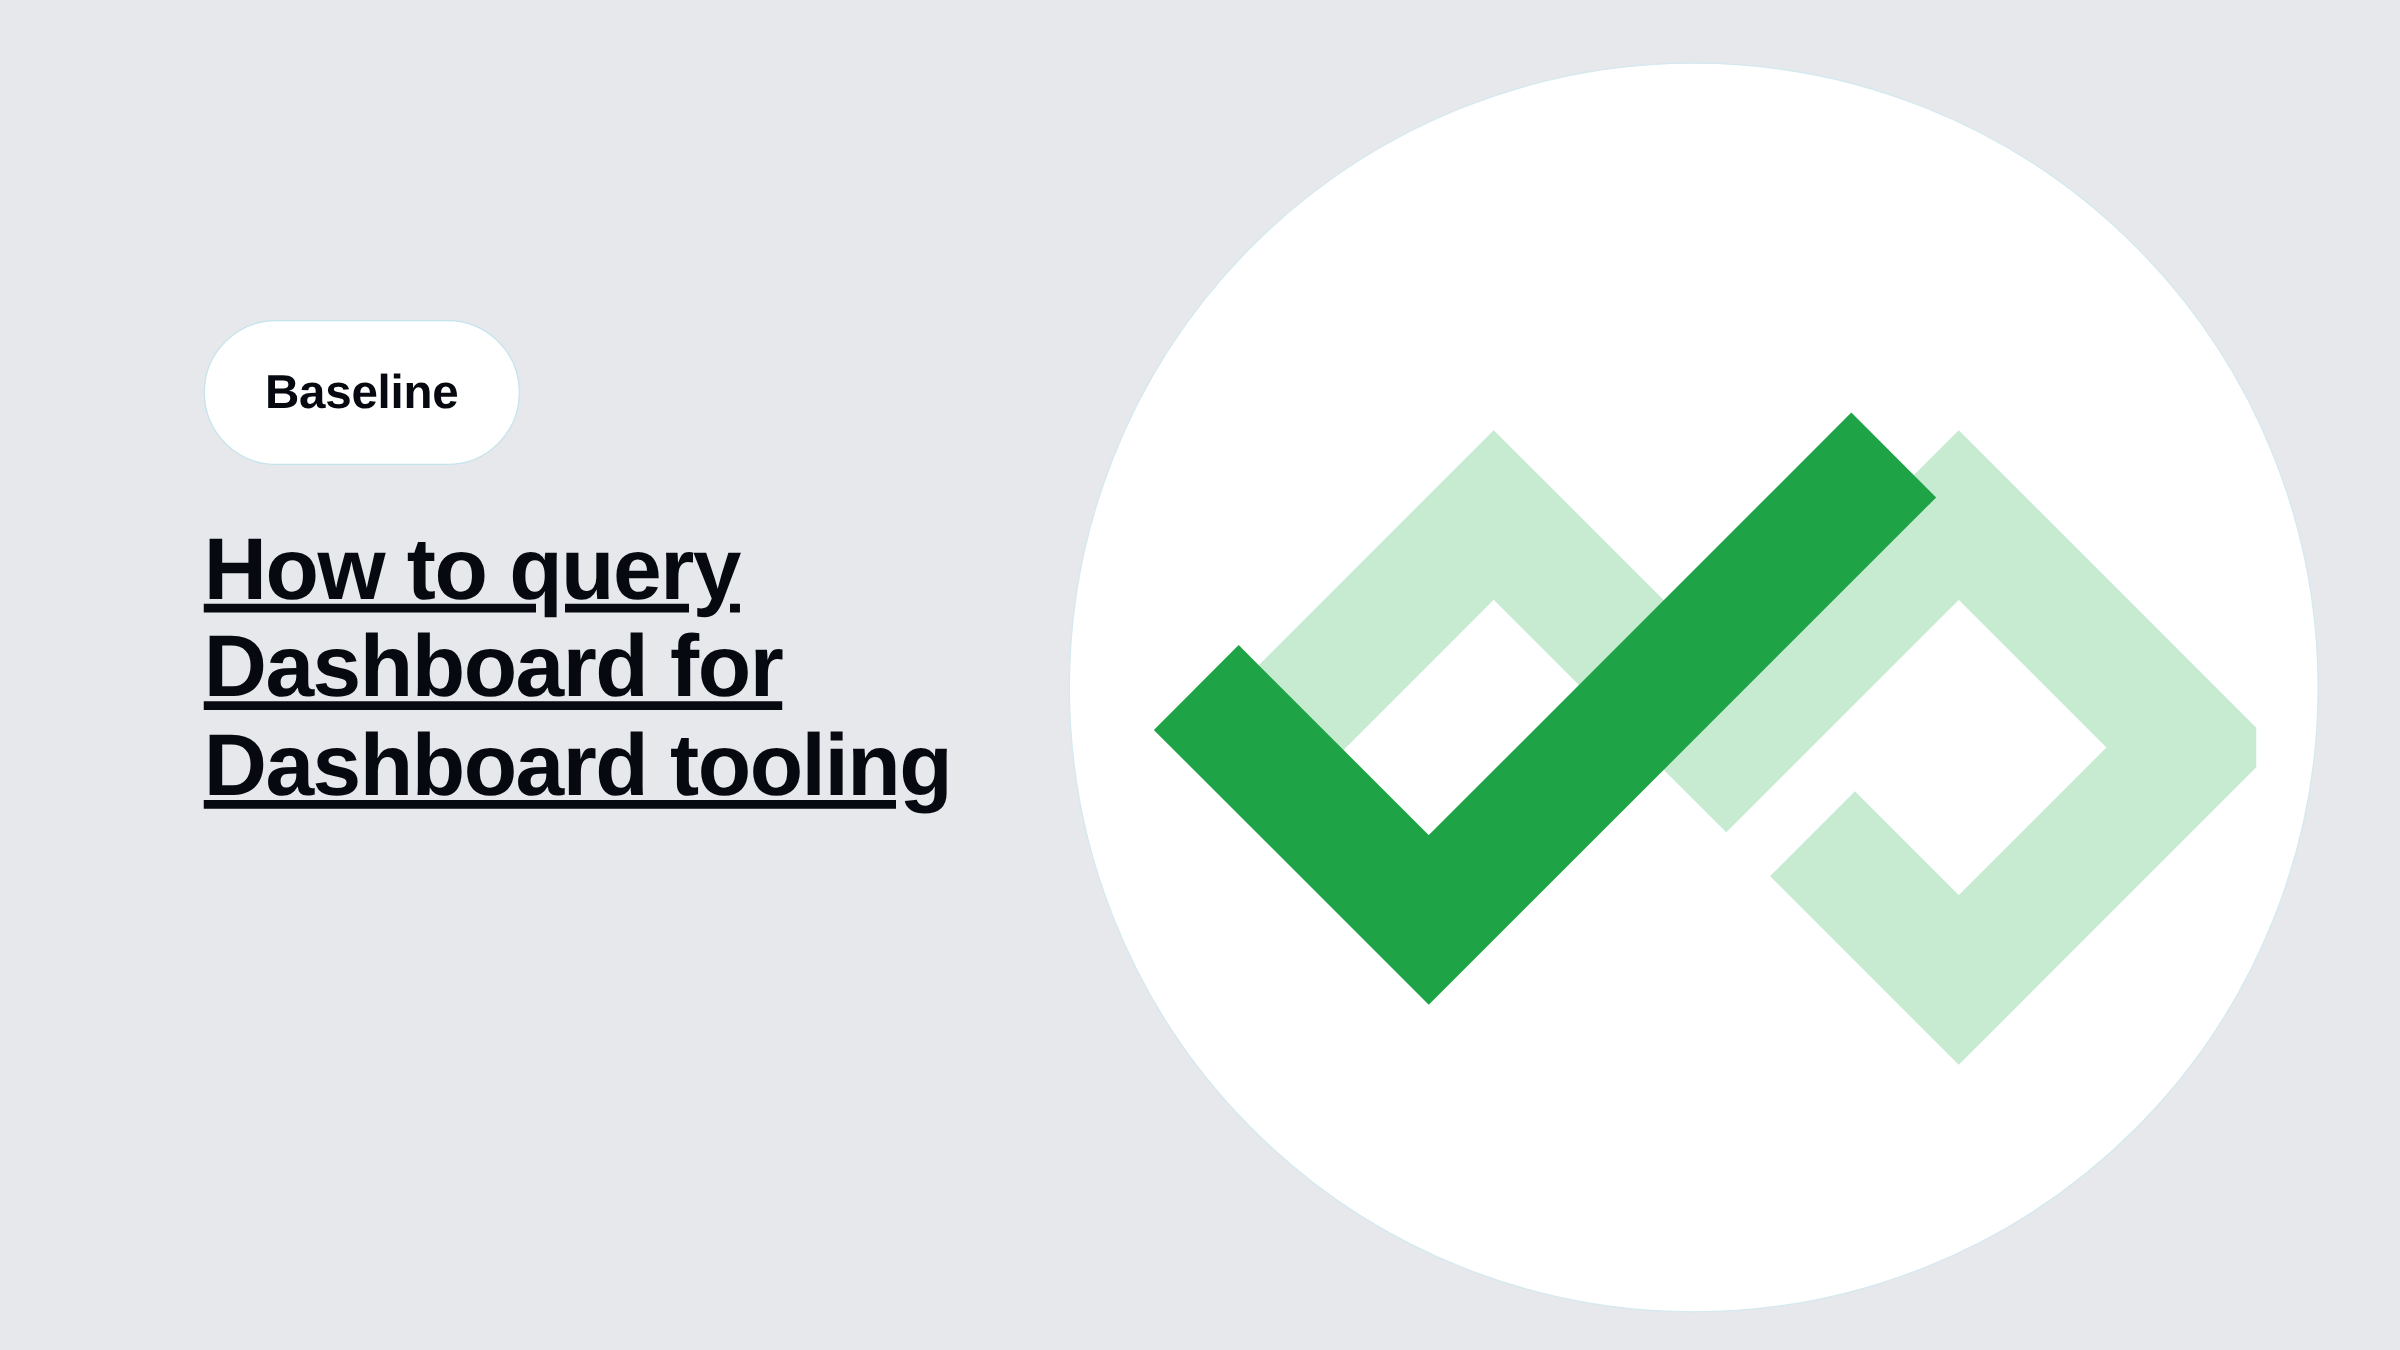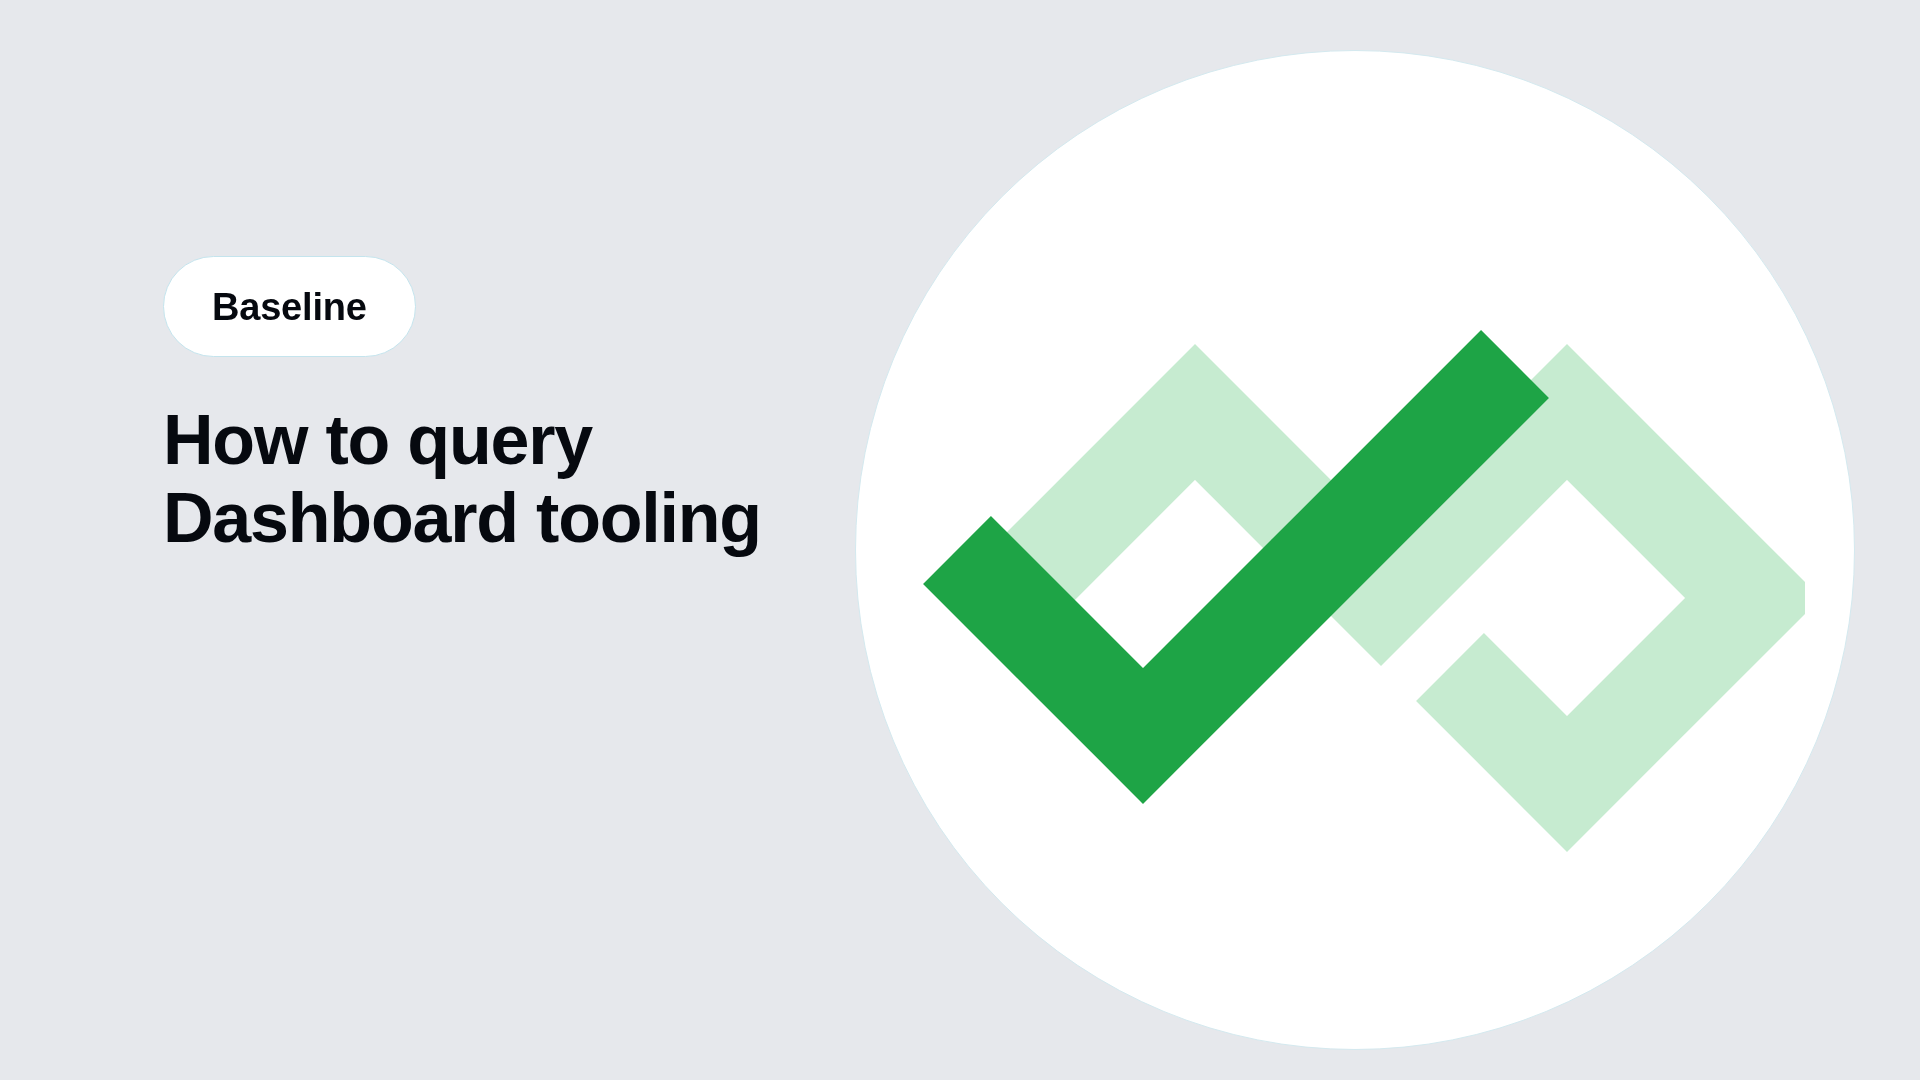--- a/index.html
+++ b/index.html
@@ -25,21 +25,21 @@
     position:absolute;
     left:163px;
     top:256px;
     width:700px;
   }
 
   #baseline-badge {
     display:inline-flex;
     align-items:center;
     justify-content:center;
-    height:101px;
+    height:116px;
     padding:0 48px;
     background:#ffffff;
     border:1.5px solid #c4e4ed;
     border-radius:999px;
     margin-bottom:44px;
   }
   #baseline-badge-label {
     font-size:38px;
     font-weight:700;
     color:#06090f;
@@ -48,21 +48,21 @@
   }
 
   #hero-heading {
     font-size:70px;
     font-weight:700;
     line-height:1.12;
     color:#06090f;
     letter-spacing:-1.2px;
     max-width:660px;
   }
-  #hero-heading .heading-line { display:block; white-space:nowrap; }
+  #hero-heading .heading-line { display:block; white-space:nowrap;text-decoration:underline; }
 
   
   #logo-circle {
     position:absolute;
     left:855px;
     top:50px;
     width:1000px;
     height:1000px;
     background:#ffffff;
     border:1.5px solid #d4e9ef;
@@ -85,20 +85,21 @@
 <div id="hero-card">
 
   <div id="text-column">
 
     <div id="baseline-badge">
       <span id="baseline-badge-label">Baseline</span>
     </div>
 
     <h1 id="hero-heading">
       <span class="heading-line">How to query</span>
+      <span class="heading-line">Dashboard for</span>
       <span class="heading-line">Dashboard tooling</span>
     </h1>
 
   </div>
 
   <div id="logo-circle">
     <svg id="baseline-logo" viewBox="0 0 900 900" xmlns="http://www.w3.org/2000/svg">
 
       <path fill="none" stroke="#c6ebd0" stroke-width="96" stroke-linejoin="miter" stroke-miterlimit="10" d="M 104 498 L 290 312 L 476 498 L 662 312 L 848 498 L 662 684 L 545 567"></path>
 

